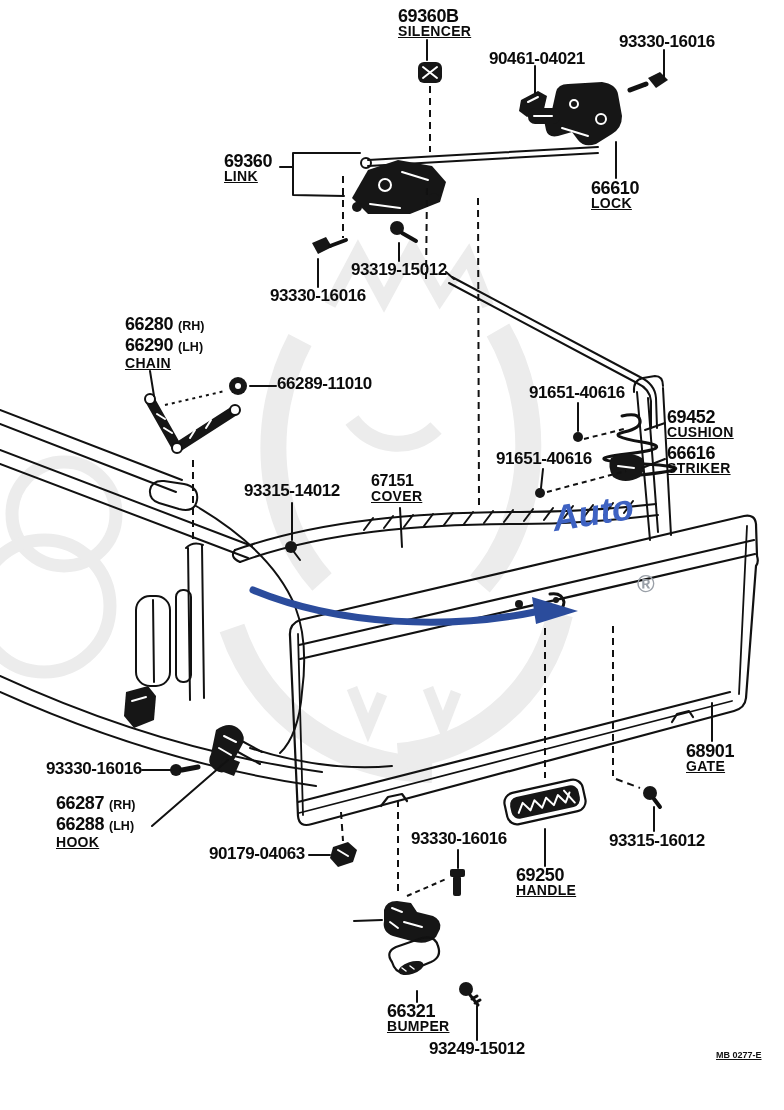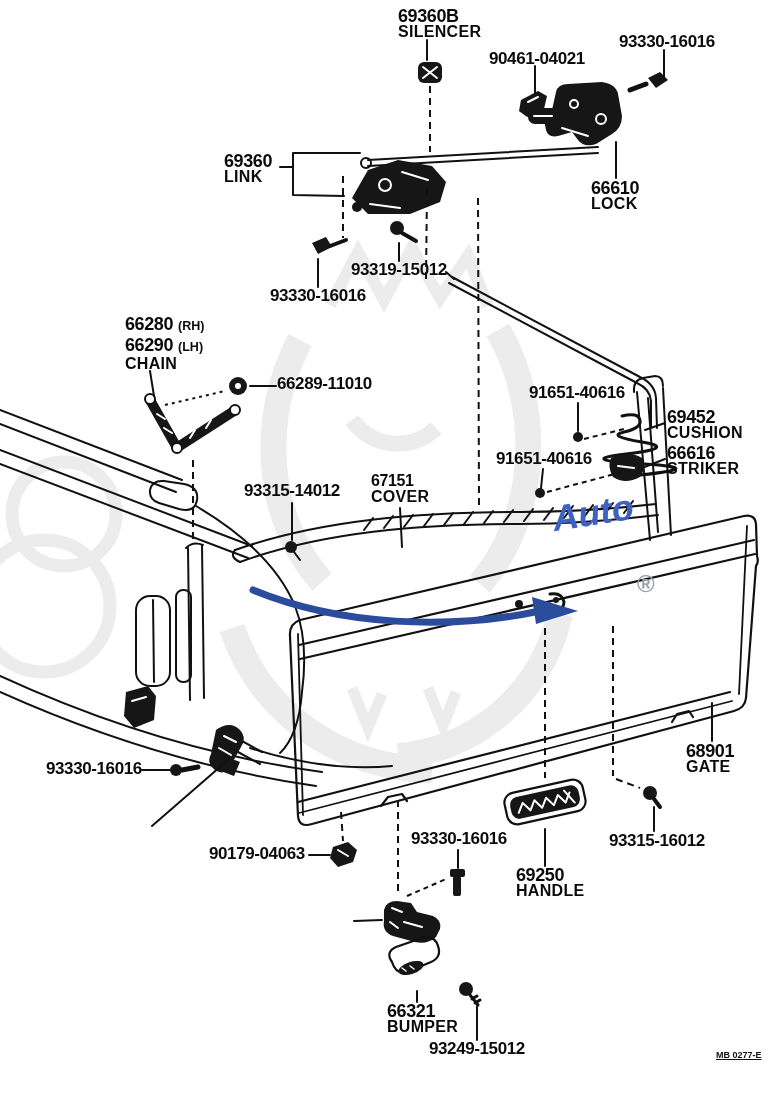--- a/index.html
+++ b/index.html
@@ -3,21 +3,21 @@
 <meta charset="utf-8">
 <style>
   html,body{margin:0;padding:0;background:#fff;}
   #stage{
     position:relative;width:784px;height:1110px;background:#ffffff;overflow:hidden;
     font-family:"Liberation Sans", sans-serif;
   }
   svg{position:absolute;left:0;top:0;}
   .lbl{position:absolute;color:#0b0b0b;white-space:nowrap;z-index:30;}
   .pn{font-weight:bold;font-size:17px;letter-spacing:-0.4px;line-height:18px;}
-  .nm{font-weight:bold;font-size:16px;letter-spacing:0.3px;line-height:13px;}
+  .nm{font-weight:bold;font-size:14px;letter-spacing:0.3px;line-height:13px;text-decoration:underline;}
   .row{line-height:19px;}
   .row .pn{display:inline;}
   .side{font-weight:bold;font-size:12.5px;margin-left:5px;}
   .wm-text{
     position:absolute;left:100px;top:498px;z-index:20;
     font-size:106px;font-weight:800;font-style:italic;letter-spacing:-4px;line-height:1.05;
   }
   .wm-a{color:#2b4c9c;}
   .wm-b{color:#3a3e46;}
   .wm-auto{
@@ -304,20 +304,25 @@
 
 <div class="lbl" style="left:686px;top:742px">
   <div class="pn" style="font-size:18px">68901</div>
   <div class="nm">GATE</div>
 </div>
 
 <div class="lbl" style="left:46px;top:760px">
   <div class="pn">93330-16016</div>
 </div>
 
+<div class="lbl" style="left:56px;top:794px">
+  <div class="row"><span class="pn" style="font-size:18px">66287</span><span class="side">(RH)</span></div>
+  <div class="row"><span class="pn" style="font-size:18px">66288</span><span class="side">(LH)</span></div>
+  <div class="nm">HOOK</div>
+</div>
 
 <div class="lbl" style="left:209px;top:845px">
   <div class="pn">90179-04063</div>
 </div>
 
 <div class="lbl" style="left:411px;top:830px">
   <div class="pn">93330-16016</div>
 </div>
 
 <div class="lbl" style="left:516px;top:866px">

